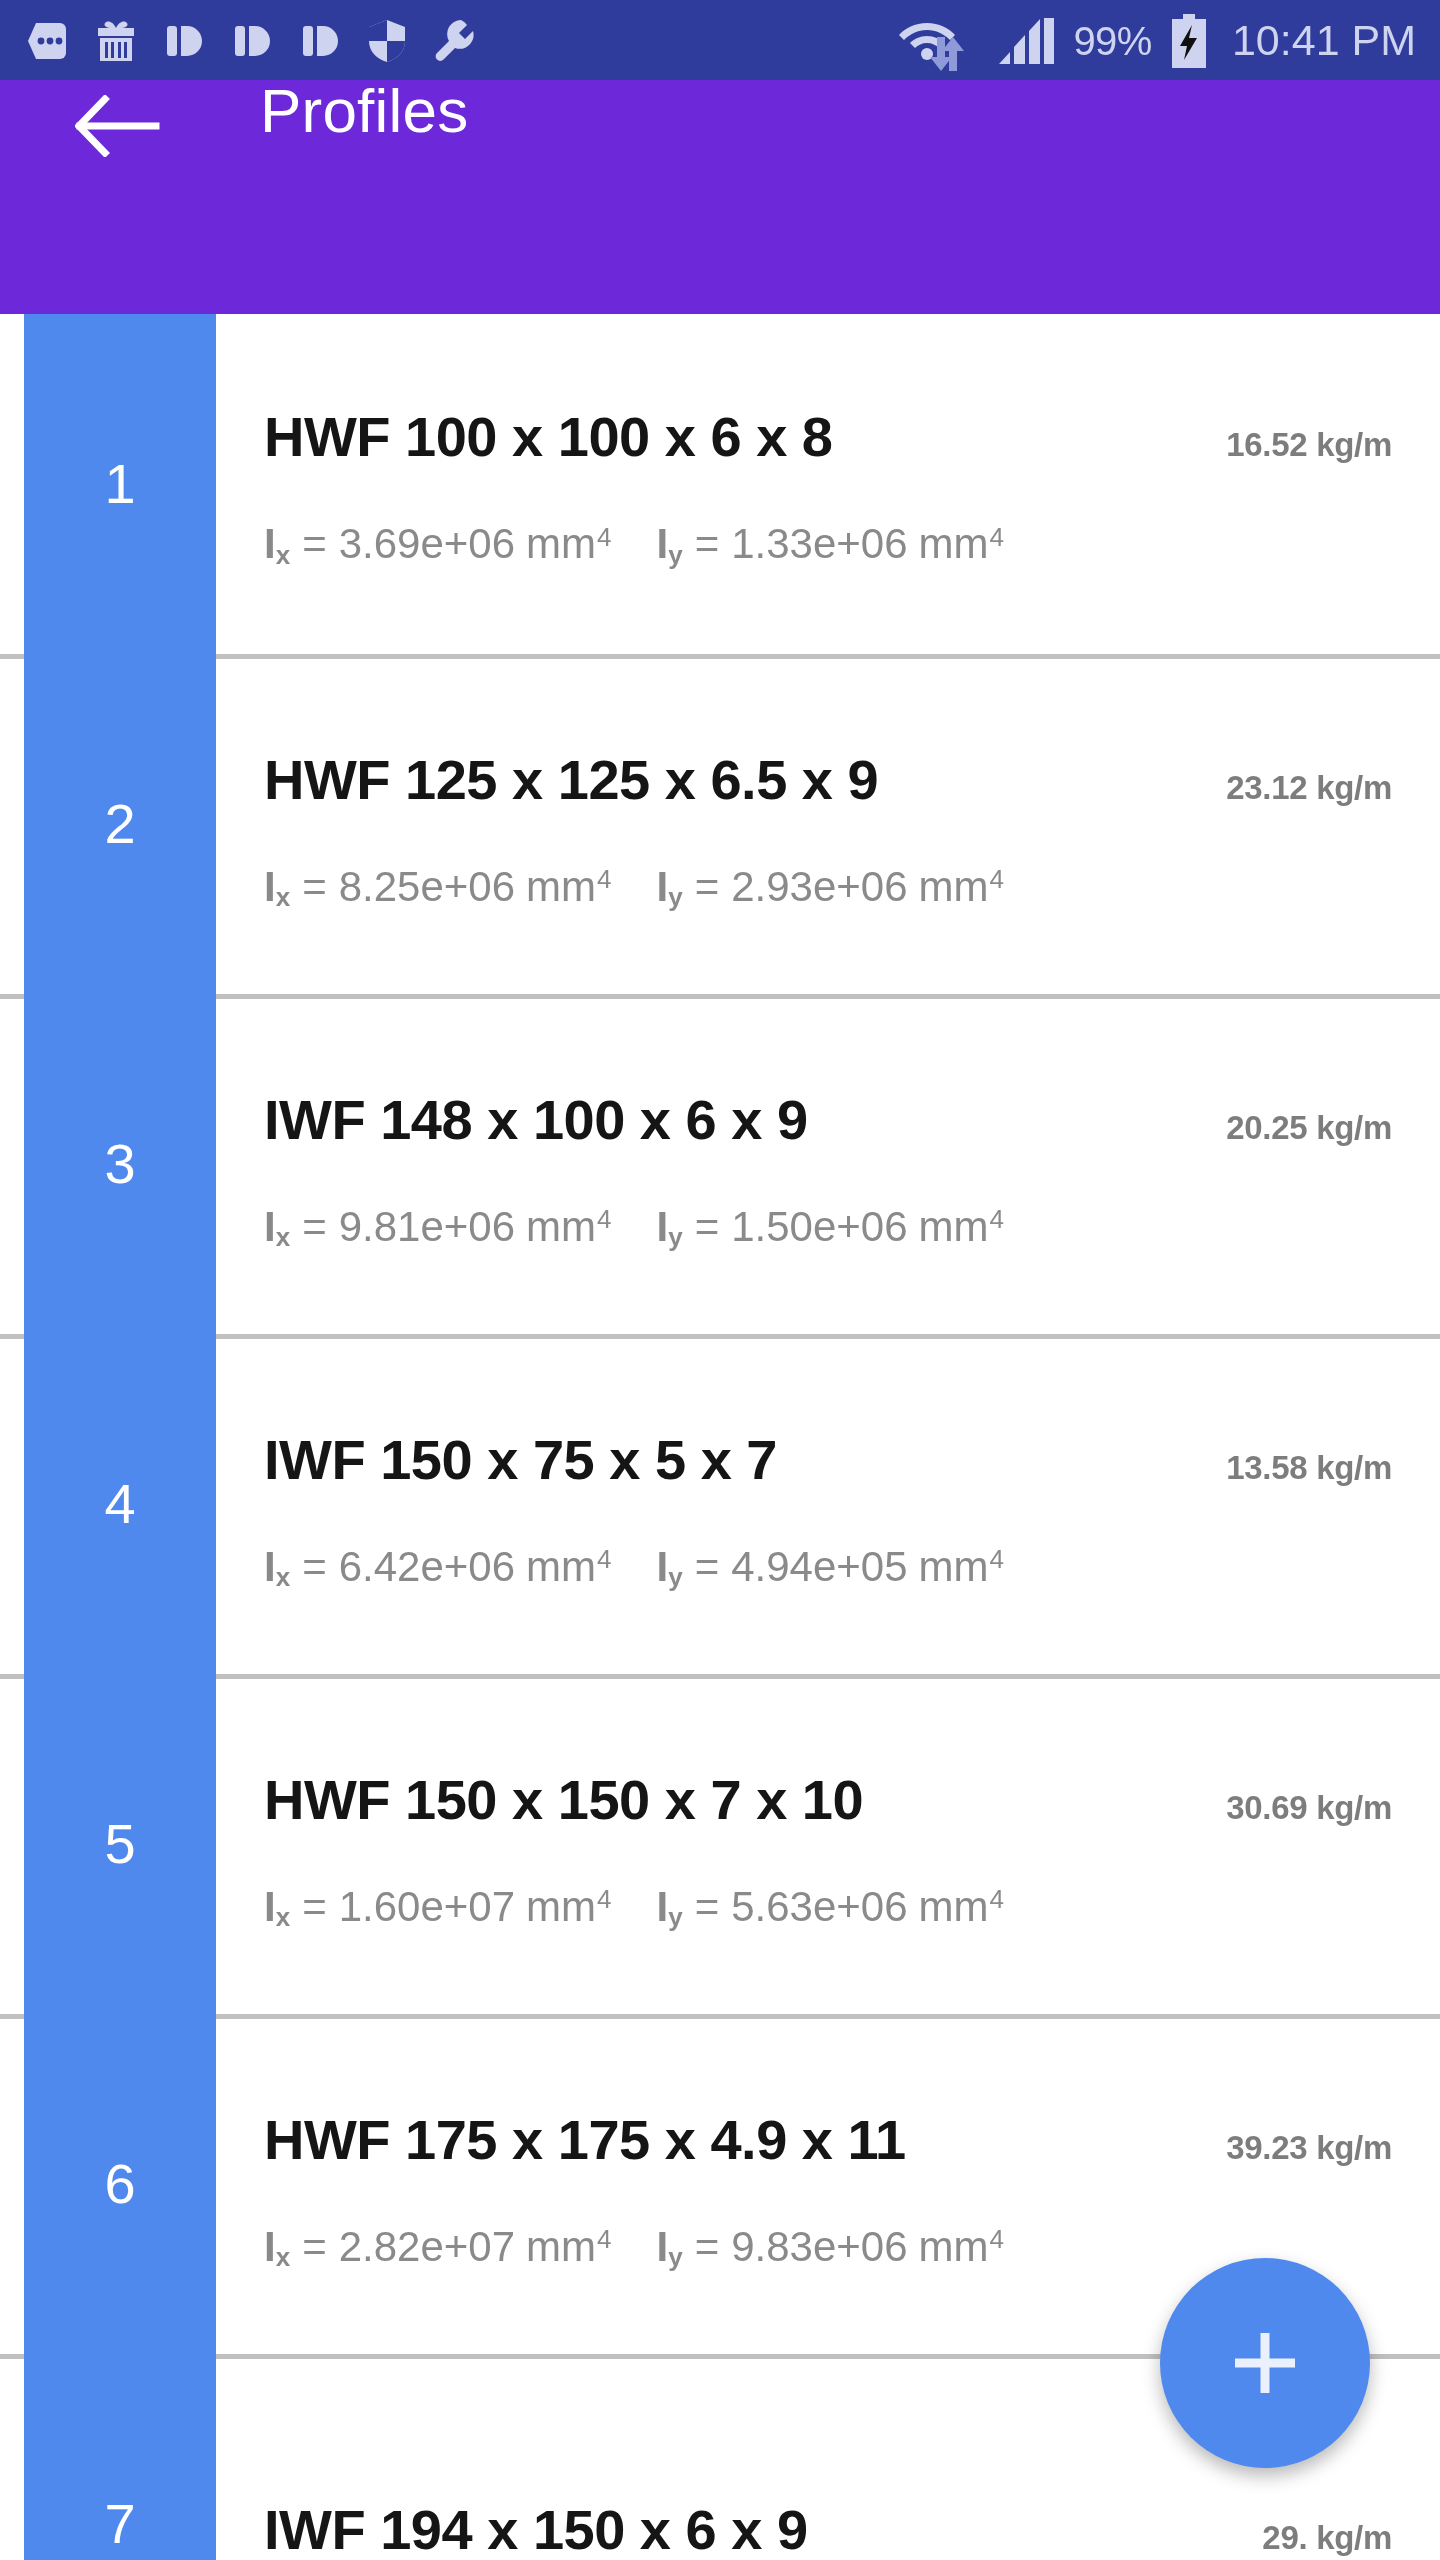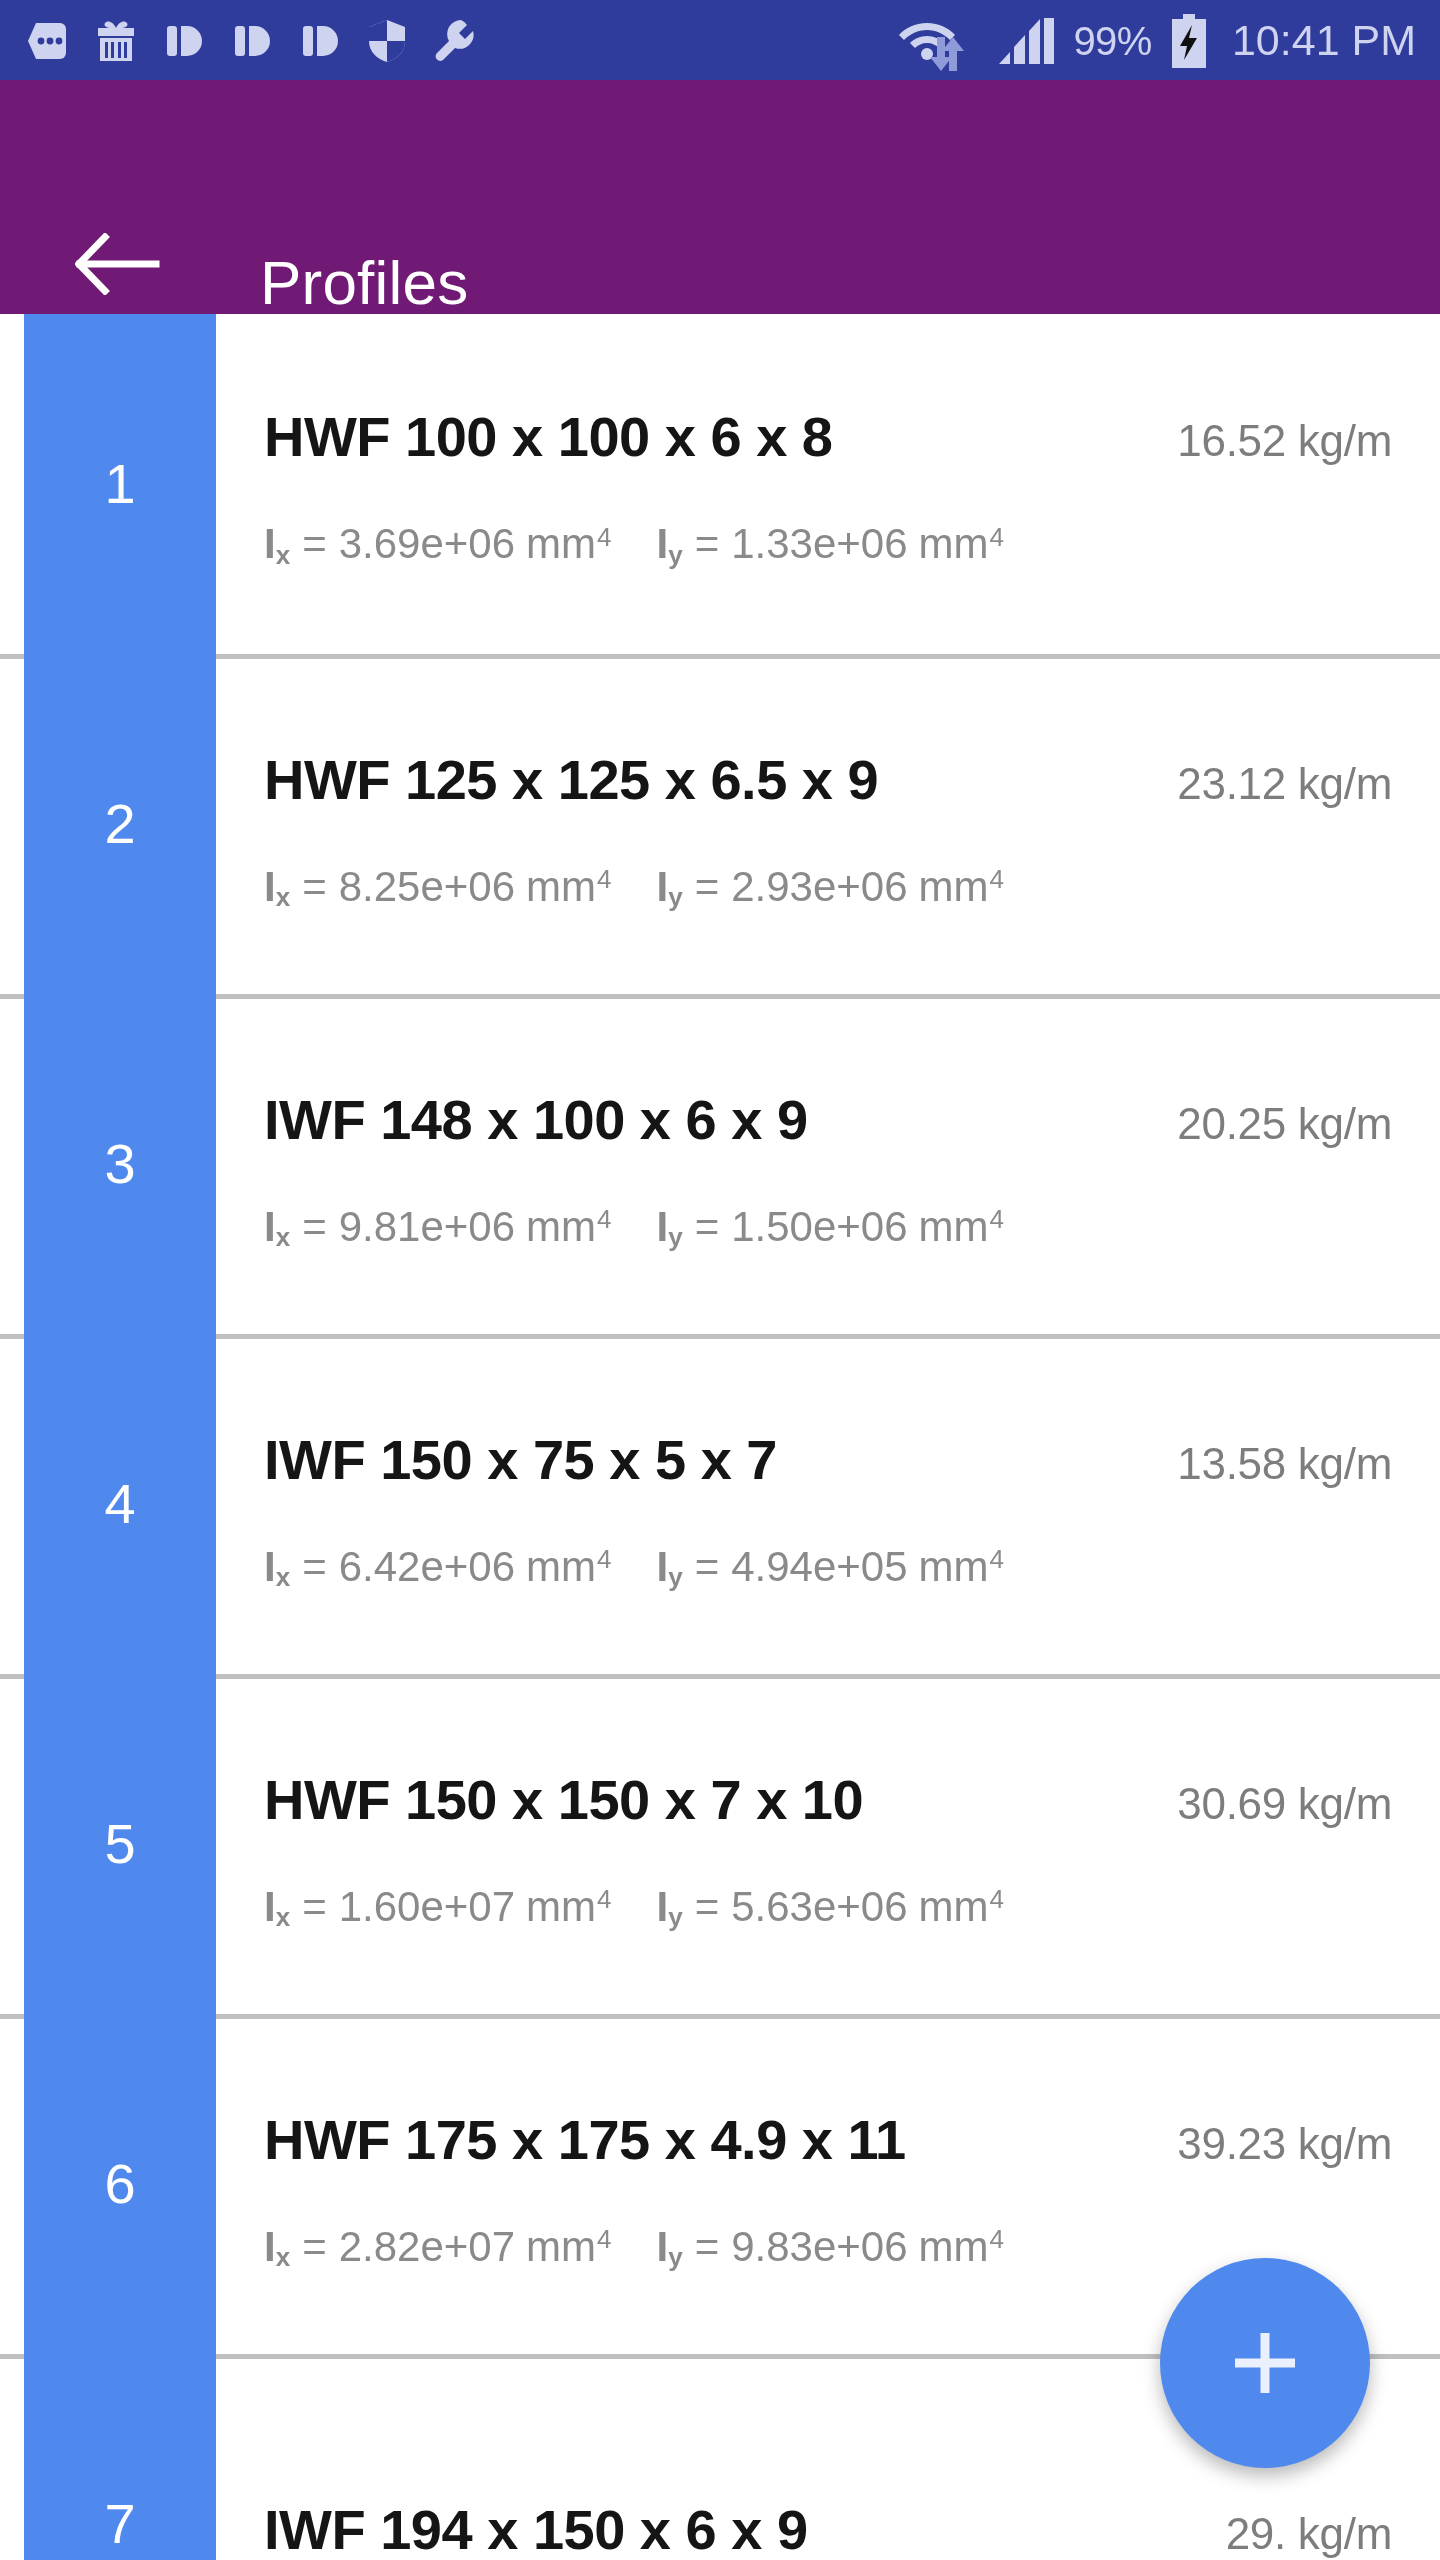--- a/index.html
+++ b/index.html
@@ -67,23 +67,23 @@
     line-height: 1;
     padding-left: 8px;
   }
 
   
   .app-bar {
     position: absolute;
     top: 80px; left: 0;
     width: 1440px;
     height: 234px;
-    background: #701a75;
-    display: flex;
-    align-items: flex-end;
+    background: #6d28d9;
+    display: flex;
+    align-items: flex-start;
     box-sizing: border-box;
     padding-left: 70px;
     z-index: 5;
   }
   .back-btn {
     width: 96px;
     height: 96px;
     display: flex;
     align-items: center;
     justify-content: center;
@@ -153,22 +153,22 @@
   .row-name {
     color: #151515;
     font-size: 56px;
     font-weight: bold;
     letter-spacing: -0.5px;
     white-space: nowrap;
     line-height: 1;
   }
   .row-weight {
     color: #7d7d7d;
-    font-size: 44px;
-    font-weight: normal;
+    font-size: 33px;
+    font-weight: bold;
     letter-spacing: -0.3px;
     white-space: nowrap;
     line-height: 1;
     padding-left: 24px;
   }
   .row-props {
     display: flex;
     align-items: center;
     margin-top: 58px;
   }

